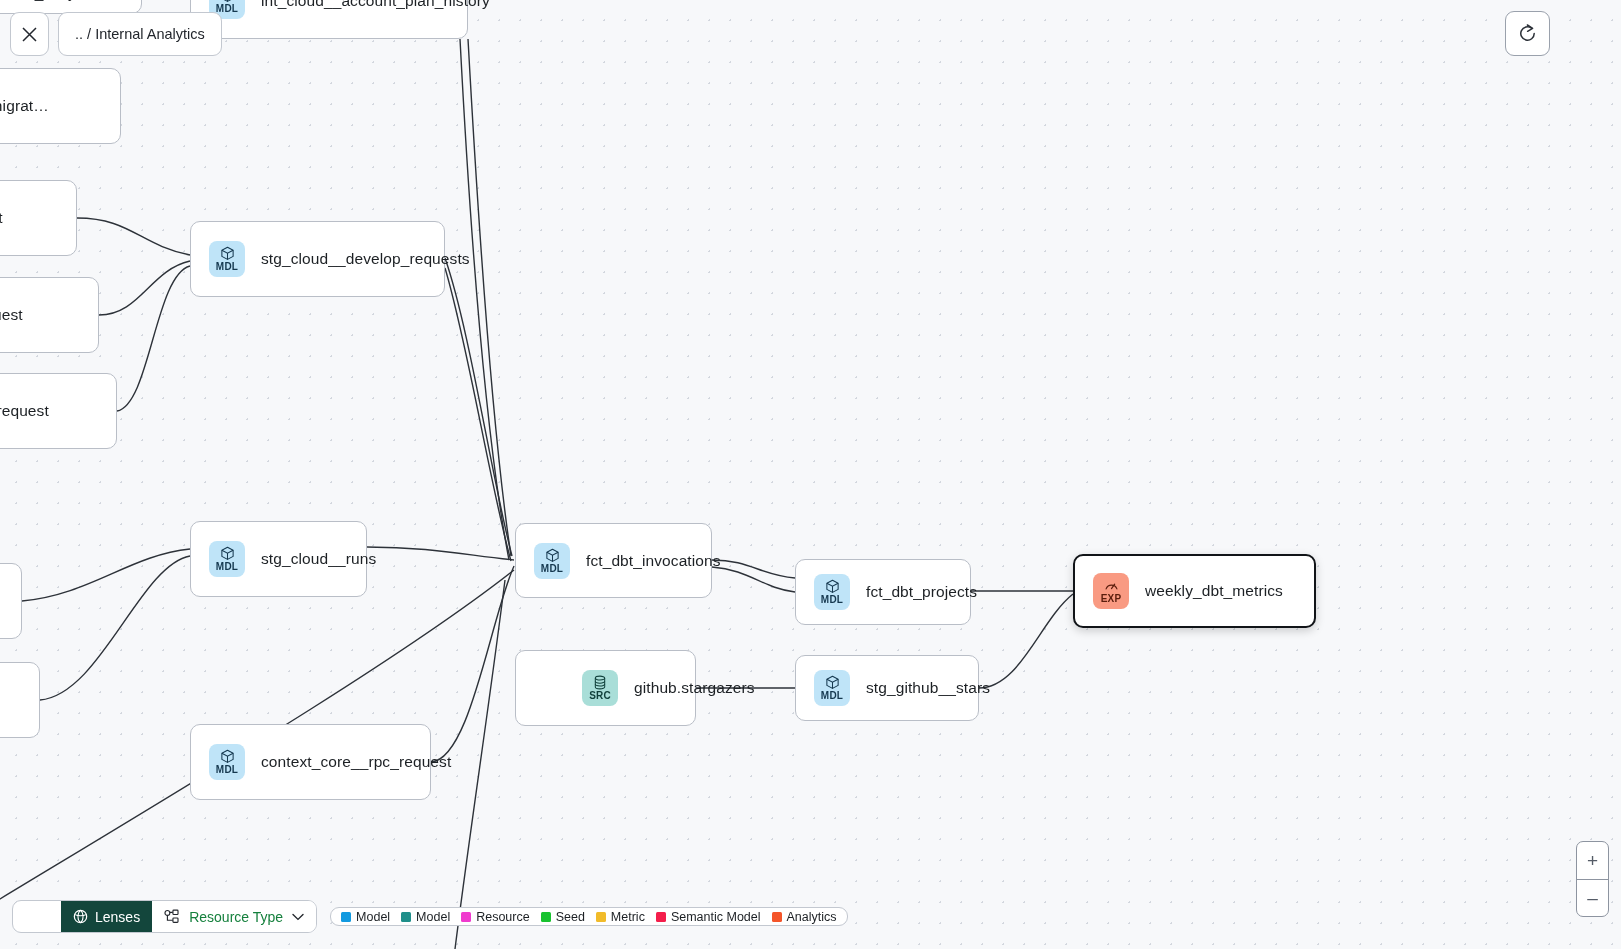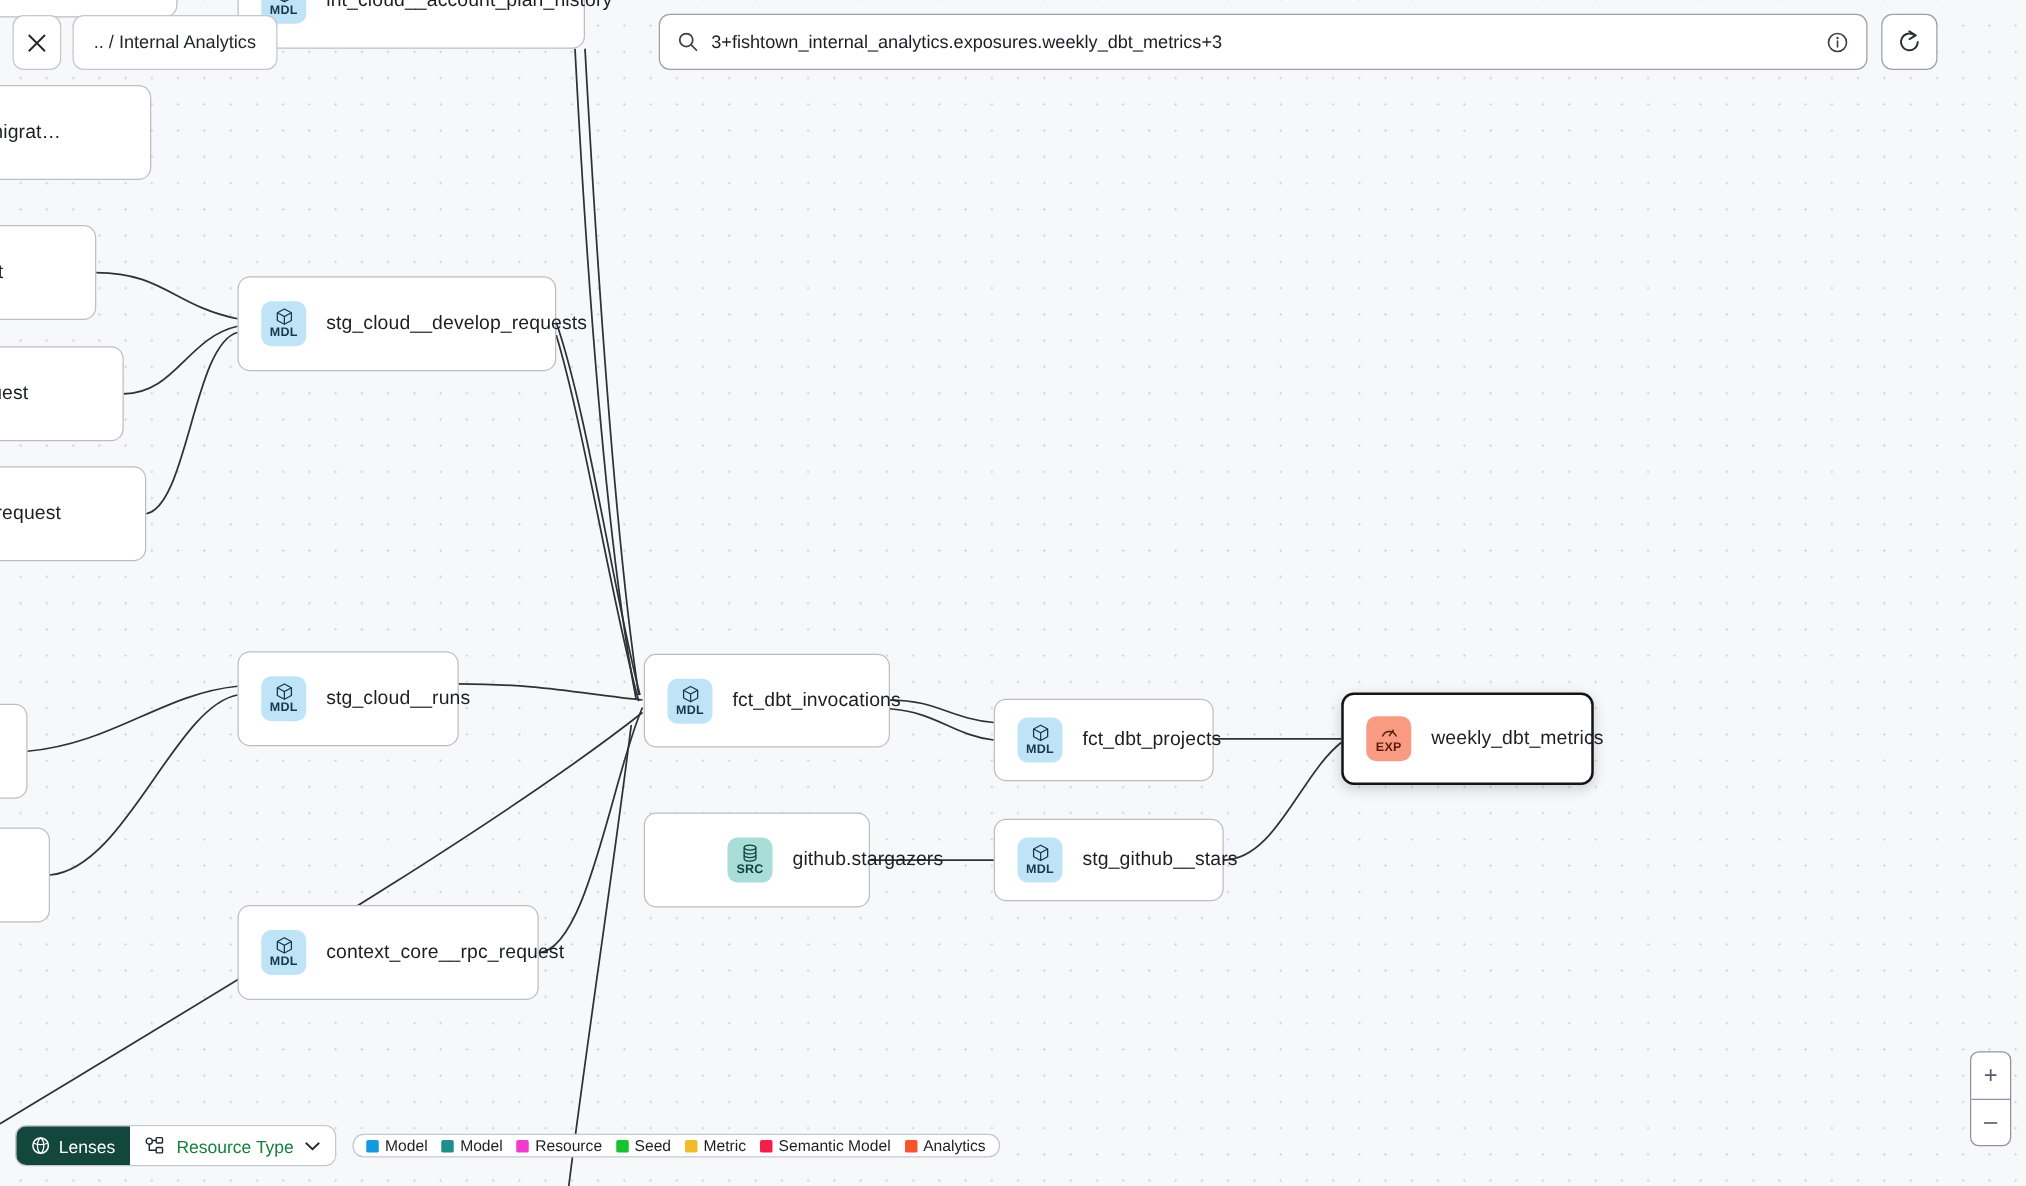--- a/index.html
+++ b/index.html
@@ -125,20 +125,21 @@
     border-radius: 9px;
     overflow: hidden;
     height: 33px;
   }
   .lenses-btn {
     background: #13463c; color: #fff;
     display: flex; align-items: center; gap: 7px;
     padding: 0 12px;
     font-size: 14px;
     cursor: pointer;
+    margin-left: 48px;
   }
   .restype-btn {
     background: #fff; color: #15803d;
     display: flex; align-items: center; gap: 9px;
     padding: 0 12px;
     font-size: 14px;
     cursor: pointer;
   }
 
   .legend {
@@ -298,21 +299,21 @@
       <div class="node" style="left: 795px; top: 655px; width: 184px; height: 66px;">
         <div class="badge mdl">
           <svg width="15" height="15" viewBox="0 0 16 16">
             <path d="M8 1.3 L14 4.5 L14 11.1 L8 14.3 L2 11.1 L2 4.5 Z" stroke="currentColor" stroke-width="1.1" fill="none" stroke-linejoin="round"></path>
             <path d="M2 4.5 L8 7.7 L14 4.5 M8 7.7 L8 14.3" stroke="currentColor" stroke-width="1.1" fill="none"></path>
           </svg>
           <span class="btxt">MDL</span>
         </div>
         <span class="node-label">stg_github__stars</span>
       </div>
-      <div class="node selected" style="left: 1073px; top: 554px; width: 202px; height: 74px;">
+      <div class="node selected" style="left: 1073px; top: 554px; width: 243px; height: 74px;">
         <div class="badge exp">
           <svg width="15" height="14" viewBox="0 0 16 15">
             <path d="M2.2 10.6 A6.2 6.2 0 0 1 13.8 10.6" stroke="currentColor" stroke-width="1.2" fill="none" stroke-linecap="round"></path>
             <path d="M8 10.2 L11.4 5.6" stroke="currentColor" stroke-width="1.3" fill="none" stroke-linecap="round"></path>
           </svg>
           <span class="btxt">EXP</span>
         </div>
         <span class="node-label">weekly_dbt_metrics</span>
       </div>
     </div>
@@ -322,34 +323,20 @@
     <div class="close-btn">
       <svg width="17" height="17" viewBox="0 0 17 17">
         <path d="M2 2 L15 15 M15 2 L2 15" stroke="#23272e" stroke-width="1.5" fill="none"></path>
       </svg>
     </div>
 
     <div class="breadcrumb">
       <span>.. / Internal Analytics</span>
     </div>
 
-    <div class="searchwrap">
-      <svg width="17" height="17" viewBox="0 0 17 17">
-        <circle cx="7" cy="7" r="5.2" stroke="#3b4049" stroke-width="1.4" fill="none"></circle>
-        <path d="M10.9 10.9 L15.6 15.6" stroke="#3b4049" stroke-width="1.4" fill="none"></path>
-      </svg>
-      <input class="search-input" type="text" readonly="" value="3+fishtown_internal_analytics.exposures.weekly_dbt_metrics+3" style="">
-      <span class="info-icon">
-        <svg width="18" height="18" viewBox="0 0 18 18">
-          <circle cx="9" cy="9" r="7.2" stroke="#3b4049" stroke-width="1.3" fill="none"></circle>
-          <circle cx="9" cy="5.4" r="0.95" fill="#3b4049"></circle>
-          <path d="M9 7.8 L9 12.6" stroke="#3b4049" stroke-width="1.3" stroke-linecap="round"></path>
-        </svg>
-      </span>
-    </div>
 
     <div class="refresh-btn">
       <svg width="21" height="21" viewBox="0 0 21 21">
         <path d="M17.2 10.5 A6.7 6.7 0 1 1 14.6 5.2" stroke="#2c3138" stroke-width="1.5" fill="none" stroke-linecap="round"></path>
         <path d="M10.4 2.0 L15.6 5.3 L10.6 8.3" stroke="#2c3138" stroke-width="1.5" fill="none" stroke-linejoin="round" stroke-linecap="round"></path>
       </svg>
     </div>
   </div>
 
   <div class="bottombar">

